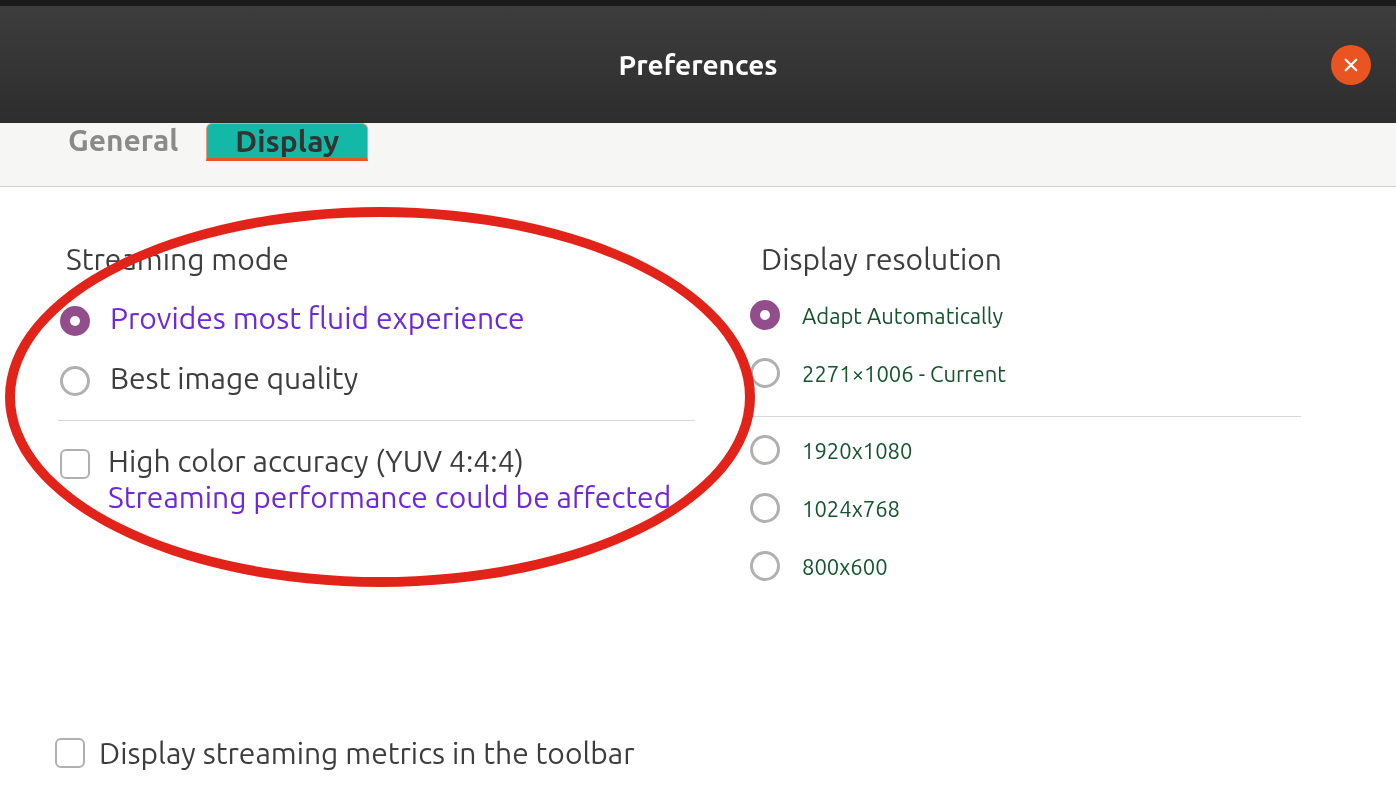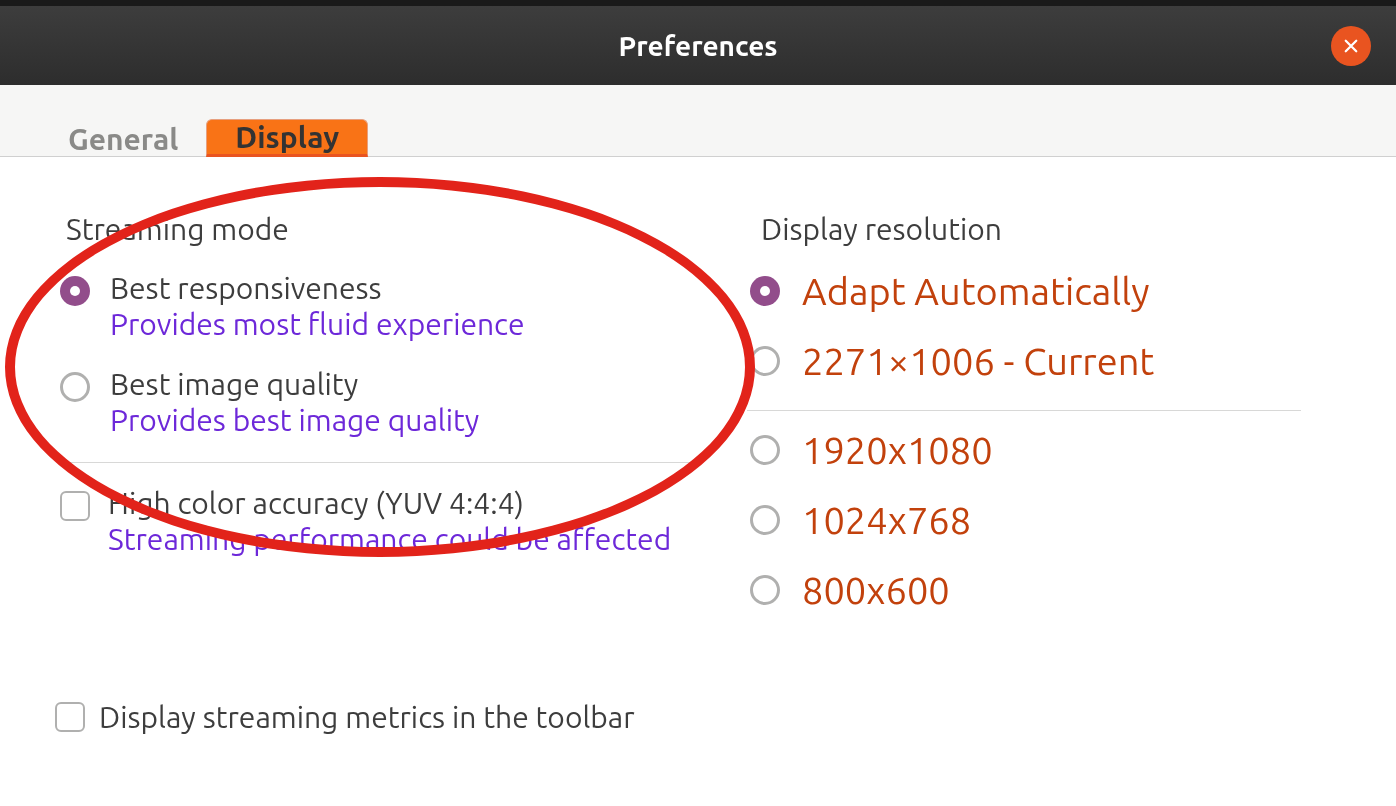--- a/index.html
+++ b/index.html
@@ -9,21 +9,21 @@
     }
     body {
       font-family: Ubuntu, "Segoe UI", -apple-system, sans-serif;
       background: #ffffff;
       width: 1396px;
       height: 806px;
       overflow: hidden;
     }
     .titlebar {
       background: linear-gradient(to bottom, #3d3d3d, #2d2d2d);
-      height: 85px;
+      height: 123px;
       display: flex;
       align-items: center;
       justify-content: center;
       position: relative;
       border-top: 6px solid #1a1a1a;
     }
     .window-title {
       color: #ffffff;
       font-size: 28px;
       font-weight: 600;
@@ -44,39 +44,39 @@
     }
     .close-button svg {
       width: 18px;
       height: 18px;
     }
     .tabs-row {
       background: #f6f6f5;
       border-bottom: 1px solid #d0d0d0;
       display: flex;
       padding-left: 40px;
-      height: 72px;
-      align-items: flex-end;
+      height: 64px;
+      align-items: flex-start;
     }
     .tab {
       padding: 0 28px;
       display: flex;
       align-items: center;
       font-size: 30px;
       font-weight: 600;
       color: #8a8a88;
       cursor: pointer;
     }
     .tab.active {
       color: #333333;
       border: 1px solid #e7a07f;
       border-bottom: 3px solid #e95420;
       border-top-left-radius: 6px;
       border-top-right-radius: 6px;
-      background: #f97316;
+      background: #14b8a6;
       margin-bottom: -1px;
     }
     .content {
       display: flex;
       padding: 55px 45px 0 45px;
       position: relative;
     }
     .circle-annotation {
       position: absolute;
       left: 5px;
@@ -177,27 +177,27 @@
       display: flex;
       align-items: center;
       padding-left: 5px;
       margin-bottom: 28px;
     }
     .res-option .radio {
       margin-top: 0;
       margin-right: 22px;
     }
     .res-label {
-      font-size: 38px;
-      color: #c2410c;
+      font-size: 22px;
+      color: #14532d;
     }
     .bottom-option {
       position: absolute;
       left: 55px;
-      top: 700px;
+      top: 736px;
       display: flex;
       align-items: center;
     }
     .bottom-option .checkbox {
       margin-top: 0;
       margin-right: 14px;
     }
     .bottom-label {
       font-size: 30px;
       color: #3d3d3d;
@@ -222,30 +222,28 @@
 
 <div class="content">
   <div class="circle-annotation"></div>
 
   <div class="left-col">
     <div class="section-title">Streaming mode</div>
 
     <div class="option indented">
       <div class="radio checked"></div>
       <div class="option-text">
-        <span class="option-label">Best responsiveness</span>
         <span class="option-desc">Provides most fluid experience</span>
       </div>
     </div>
 
     <div class="option indented">
       <div class="radio"></div>
       <div class="option-text">
         <span class="option-label">Best image quality</span>
-        <span class="option-desc">Provides best image quality</span>
       </div>
     </div>
 
     <hr class="divider">
 
     <div class="option indented">
       <div class="checkbox"></div>
       <div class="option-text">
         <span class="option-label">High color accuracy (YUV 4:4:4)</span>
         <span class="option-desc">Streaming performance could be affected</span>

